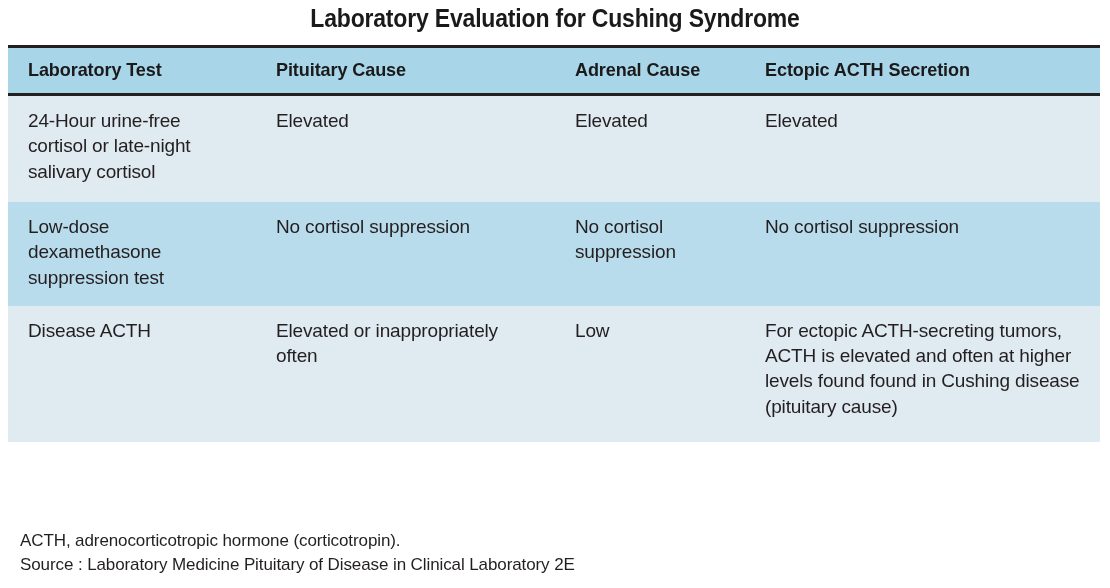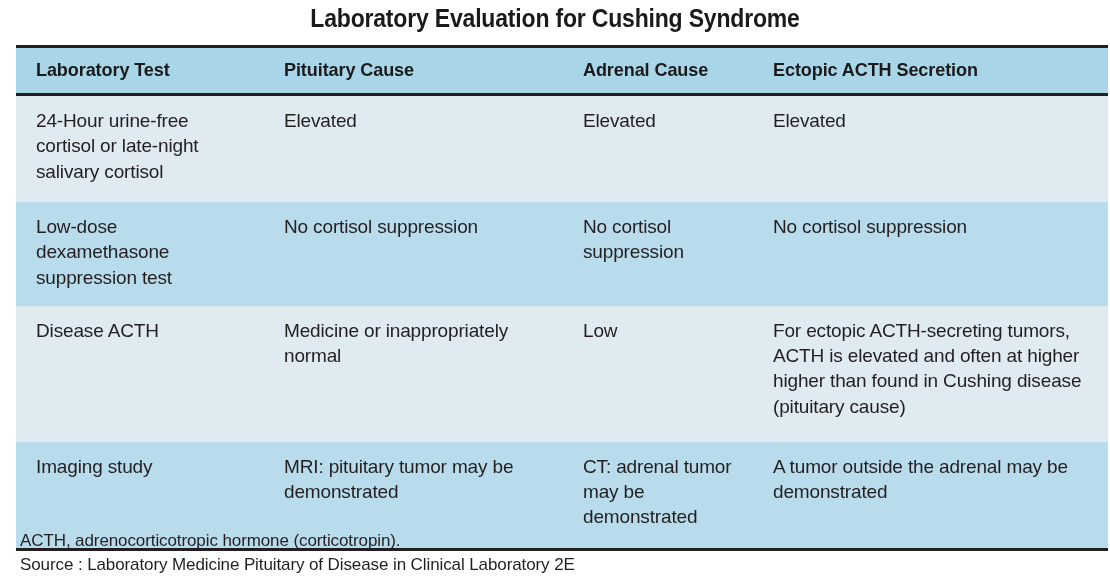--- a/index.html
+++ b/index.html
@@ -35,21 +35,21 @@
     letter-spacing: -0.2px;
     color: #1a1a1a;
     font-family: "Liberation Sans", sans-serif;
     transform: scaleX(0.92);
     transform-origin: center top;
   }
 
   
   .table-wrap {
     position: absolute;
-    left: 16px;
+    left: 8px;
     top: 45px;
     width: 1069px;
   }
 
   .data-table {
     width: 100%;
     border-collapse: collapse;
     table-layout: fixed;
   }
 
@@ -167,44 +167,30 @@
           <td>
               <span class="cell-txt">No cortisol suppression</span>
             </td>
         </tr>
 
         <tr class="band-light row-3">
           <td>
               <span class="cell-txt">Disease ACTH</span>
             </td>
           <td>
-              <span class="cell-txt">Medicine or inappropriately normal</span>
+              <span class="cell-txt">Elevated or inappropriately often</span>
             </td>
           <td>
               <span class="cell-txt">Low</span>
             </td>
           <td>
-              <span class="cell-txt">For ectopic ACTH-secreting tumors, ACTH is elevated and often at higher higher than found in Cushing disease (pituitary cause)</span>
+              <span class="cell-txt">For ectopic ACTH-secreting tumors, ACTH is elevated and often at higher levels found found in Cushing disease (pituitary cause)</span>
             </td>
         </tr>
 
-        <tr class="band-dark row-4">
-          <td>
-              <span class="cell-txt">Imaging study</span>
-            </td>
-          <td>
-              <span class="cell-txt">MRI: pituitary tumor may be demonstrated</span>
-            </td>
-          <td>
-              <span class="cell-txt">CT: adrenal tumor may be demonstrated</span>
-            </td>
-          <td>
-              <span class="cell-txt">A tumor outside the adrenal may be demonstrated</span>
-            </td>
-        </tr>
 
       </tbody>
     </table>
   </div>
 
   <div class="footnotes">
     <div class="footnote-line">ACTH, adrenocorticotropic hormone (corticotropin).</div>
     <div class="footnote-line">Source : Laboratory Medicine Pituitary of Disease in Clinical Laboratory 2E</div>
   </div>
 

